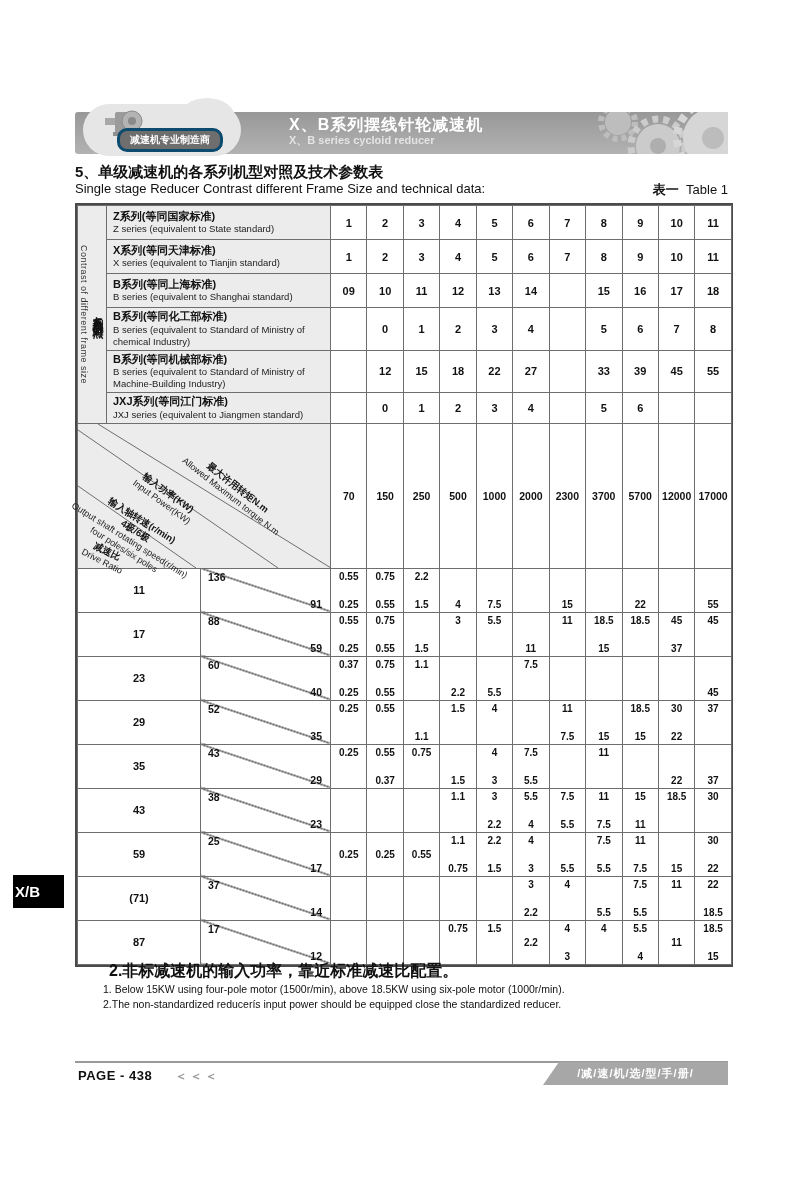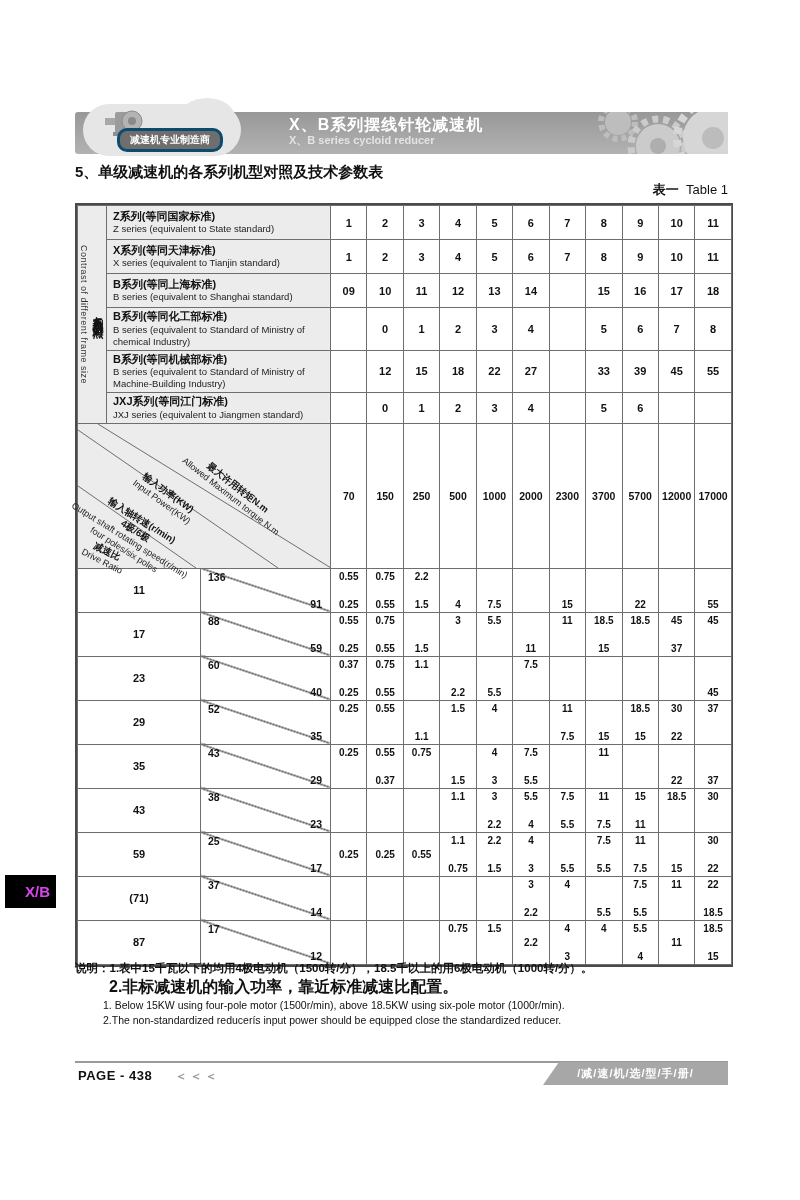--- a/index.html
+++ b/index.html
@@ -66,22 +66,22 @@
   .note-en-h{font-size:10.5px;margin-top:2px;}
   .note-en{font-size:10.5px;margin-left:28px;}
 
   
   #footrule{position:absolute;left:75px;top:1061px;width:653px;border-top:2px solid #9a9a9a;}
   #pageno{position:absolute;left:78px;top:1068px;font-size:13px;font-weight:bold;letter-spacing:.5px;}
   #arrows{position:absolute;left:175px;top:1068px;font-size:12px;color:#9a9a9a;font-weight:bold;letter-spacing:3px;}
   #handbook{position:absolute;left:543px;top:1062px;width:185px;height:23px;background:#a7a7a7;
             clip-path:polygon(16px 0,100% 0,100% 100%,0 100%);
             color:#fff;font-size:11px;font-weight:bold;display:flex;align-items:center;justify-content:center;letter-spacing:1px;}
-  #sidetab{position:absolute;left:5px;top:875px;width:51px;height:33px;background:#000;
-           color:#d946ef;font-size:15px;font-weight:bold;display:flex;align-items:center;justify-content:flex-end;padding-right:6px;box-sizing:border-box;}
+  #sidetab{position:absolute;left:13px;top:875px;width:51px;height:33px;background:#000;
+           color:#ffffff;font-size:15px;font-weight:bold;display:flex;align-items:center;justify-content:flex-end;padding-right:24px;box-sizing:border-box;}
 </style>
 </head>
 <body>
 
 <div id="page">
 
   <div id="band">
     <div id="band-gears">
       <svg width="240" height="42">
         <circle cx="130" cy="10" r="13" fill="#bdbdbd"></circle>
@@ -106,20 +106,21 @@
           <circle cx="31" cy="15" r="4" fill="#8a8a8a"></circle>
           <rect x="4" y="12" width="10" height="7" fill="#a8a8a8"></rect>
           <rect x="12" y="26" width="24" height="4" fill="#8f8f8f"></rect>
         </svg>
       </div>
       <div id="logo-pill">减速机专业制造商</div>
     </div>
   </div>
 
   <div id="title-cn">5、单级减速机的各系列机型对照及技术参数表</div>
+  <div id="title-en">Single stage Reducer Contrast different Frame Size and technical data:</div>
   <div id="table-ref">
     <b>表一</b>&nbsp;
     <span>Table 1</span>
   </div>
 
   <div id="tablewrap">
 
     <table id="frametable">
       <colgroup>
           <col style="width:29px">
@@ -643,21 +644,20 @@
             <td class="vcell">
               <div class="vt">18.5</div>
               <div class="vb">15</div>
             </td>
           </tr>
         </tbody>
     </table>
   </div>
 
   <div id="notes">
-    <div class="note-cn">说明：1.表中15千瓦以下的均用4极电动机（1500转/分），18.5千以上的用6极电动机（1000转/分）。</div>
     <div class="note-cn2">2.非标减速机的输入功率，靠近标准减速比配置。</div>
     <div class="note-en">1. Below 15KW using four-pole motor (1500r/min), above 18.5KW using six-pole motor (1000r/min).</div>
     <div class="note-en">2.The non-standardized reducerís input power should be equipped close the standardized reducer.</div>
   </div>
 
   <div id="footrule"></div>
   <div id="pageno">PAGE - 438</div>
   <div id="arrows">＜＜＜</div>
   <div id="handbook">/减/速/机/选/型/手/册/</div>
   <div id="sidetab">X/B</div>

